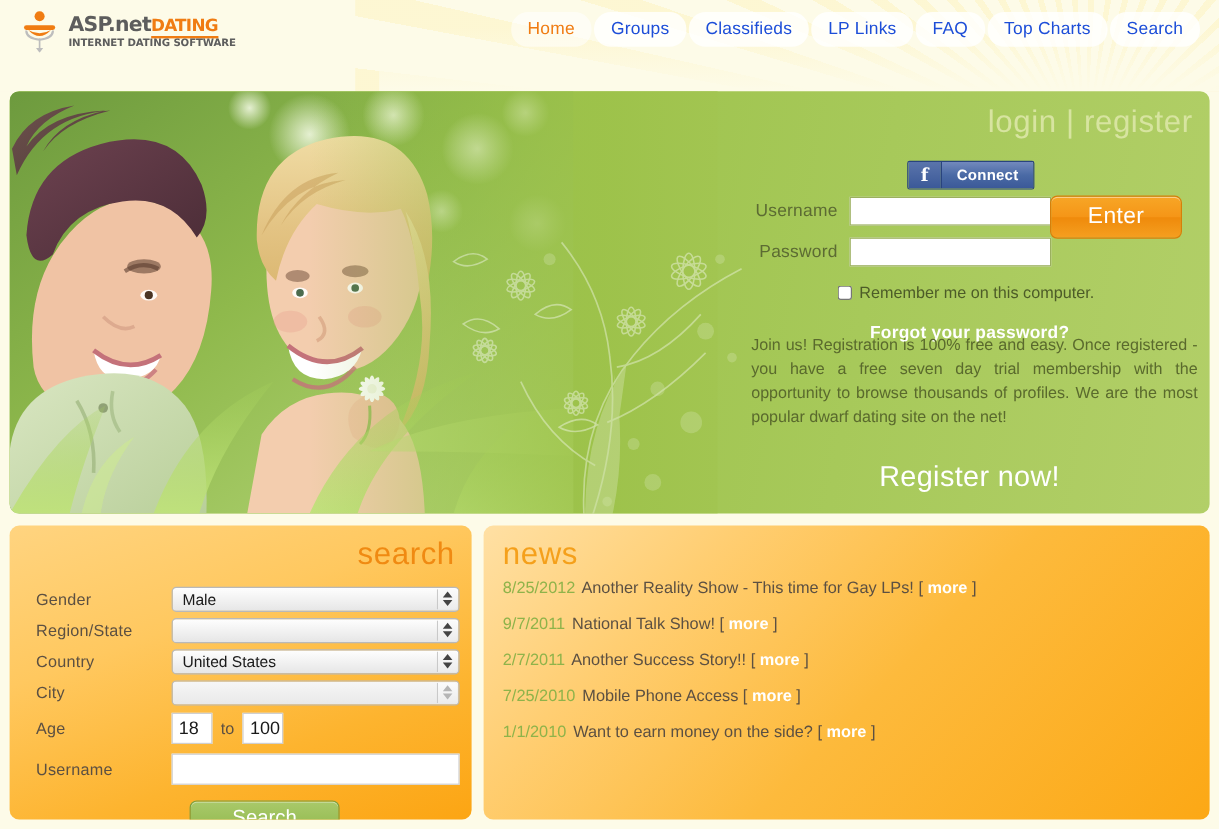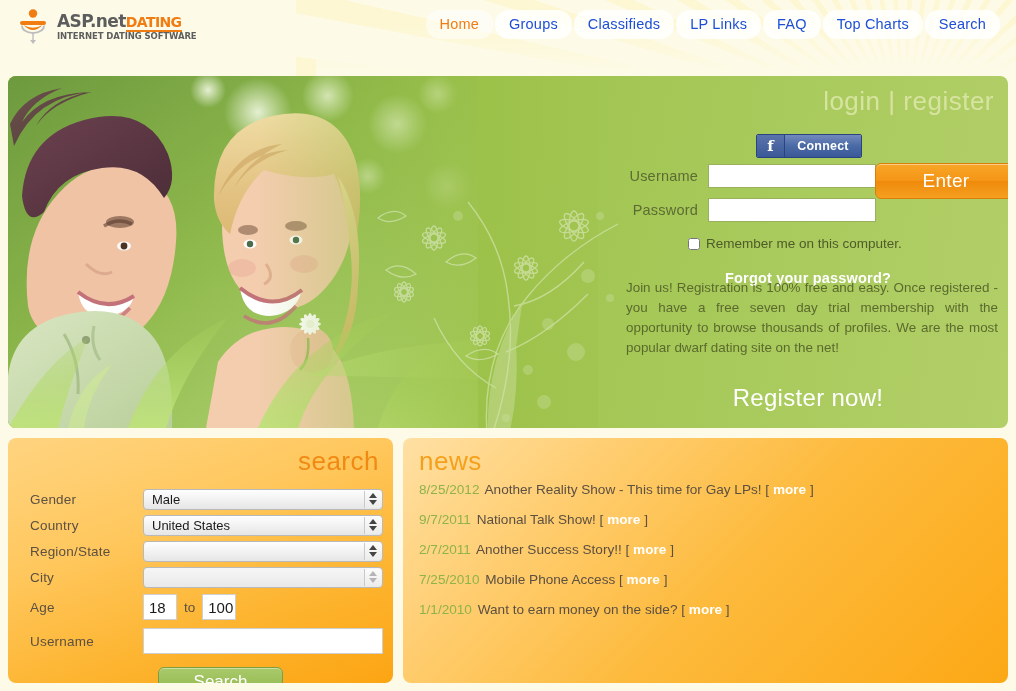--- a/index.html
+++ b/index.html
@@ -148,31 +148,31 @@
     font-size: 14.5px; color: #5c6b33; letter-spacing: .2px;
   }
   .field-input {
     width: 168px; height: 24px;
     border: 1px solid #9bb05f; background: #fff;
     font-family: "Liberation Sans", sans-serif; font-size: 13px;
     padding: 0 4px; outline: none;
   }
   .enter-btn {
     position: absolute; left: 267px; top: 87px;
-    width: 142px; height: 36px;
+    width: 110px; height: 36px;
     border: 1px solid #d77f09;
     border-radius: 6px;
     background: linear-gradient(to bottom, #f7a626 0%, #f59517 50%, #ef8a0b 51%, #f59f20 100%);
     color: #fff; font-size: 19px;
     display: flex; align-items: center; justify-content: center;
     cursor: pointer; letter-spacing: .3px;
     box-shadow: inset 0 1px 0 rgba(255,255,255,.45);
   }
   .remember {
-    position: absolute; left: 80px; top: 160px;
+    position: absolute; left: 90px; top: 160px;
     display: flex; align-items: center; gap: 6px;
     font-size: 13.5px; color: #4d5c28;
   }
   .remember input { width: 12px; height: 12px; margin: 0; cursor: pointer; }
   .forgot {
     position: absolute; left: 0; top: 194px; width: 400px;
     text-align: center;
     font-size: 14.5px; font-weight: bold; color: #fff;
     cursor: pointer; letter-spacing: .2px;
   }
@@ -563,34 +563,34 @@
         <div class="sel">
           <span>Male</span>
           <span class="stepper">
               <i class="up"></i>
               <i class="dn"></i>
             </span>
         </div>
       </div>
 
       <div class="srow">
-        <div class="slabel">Country</div>
+        <div class="slabel">Region/State</div>
         <div class="sel">
-          <span>United States</span>
+          <span></span>
           <span class="stepper">
               <i class="up"></i>
               <i class="dn"></i>
             </span>
         </div>
       </div>
 
       <div class="srow">
-        <div class="slabel">Region/State</div>
+        <div class="slabel">Country</div>
         <div class="sel">
-          <span></span>
+          <span>United States</span>
           <span class="stepper">
               <i class="up"></i>
               <i class="dn"></i>
             </span>
         </div>
       </div>
 
       <div class="srow">
         <div class="slabel">City</div>
         <div class="sel disabled">

